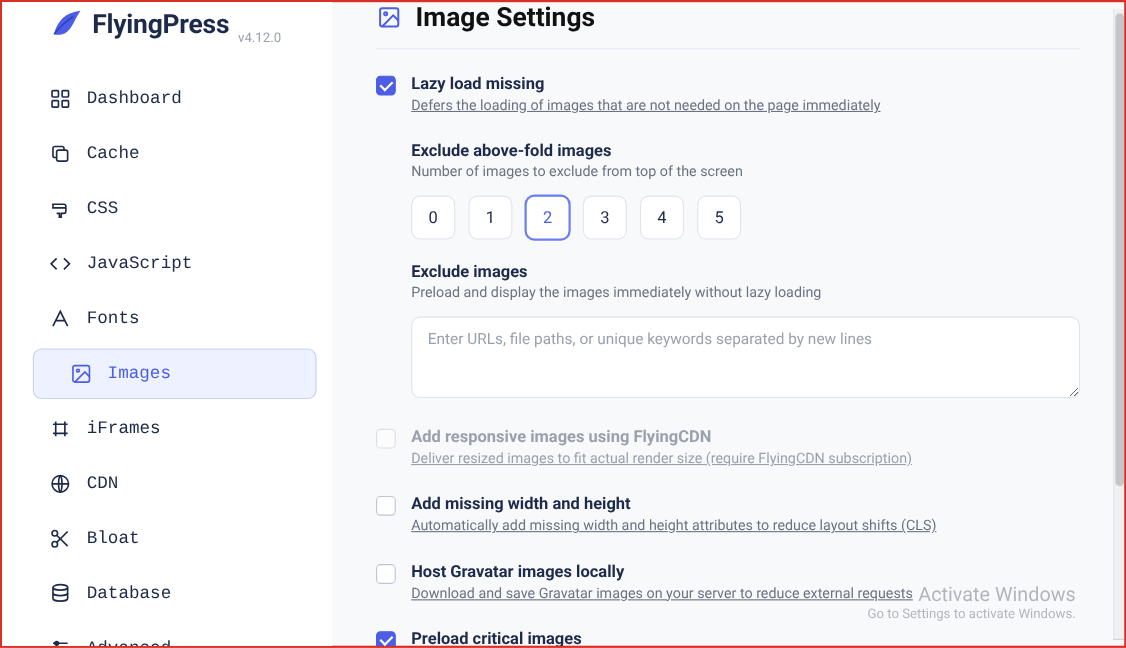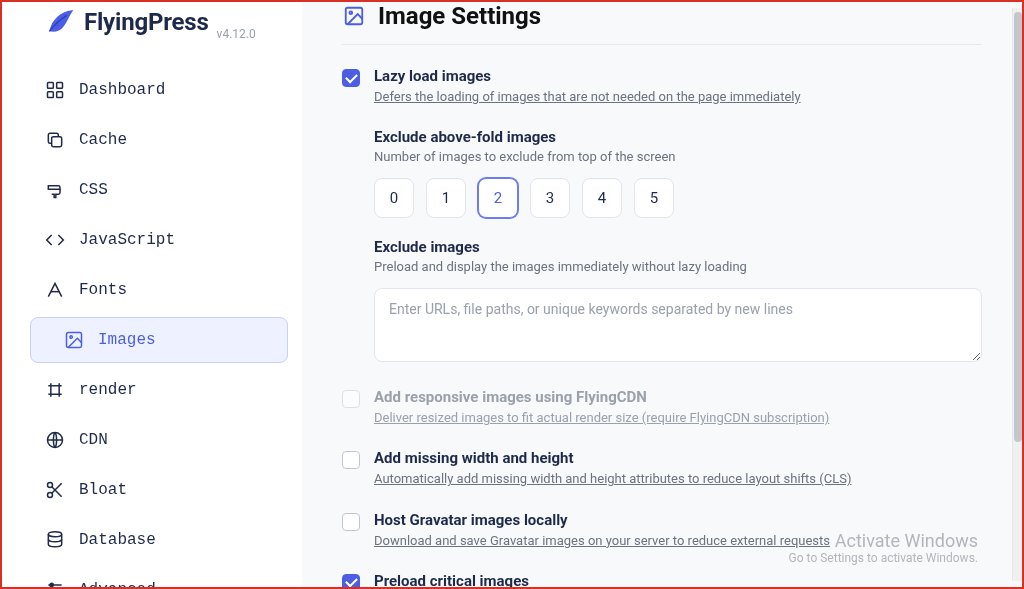--- a/index.html
+++ b/index.html
@@ -285,21 +285,21 @@
             </svg>
           </span>
           <span>Images</span>
         </div>
         <div class="nav-item">
           <span class="nav-icon">
             <svg viewBox="0 0 24 24">
               <path d="M4 7h16M4 17h16M7 4v16M17 4v16"></path>
             </svg>
           </span>
-          <span>render</span>
+          <span>iFrames</span>
         </div>
         <div class="nav-item">
           <span class="nav-icon">
             <svg viewBox="0 0 24 24">
               <circle cx="12" cy="12" r="9"></circle>
               <path d="M3 12h18"></path>
               <path d="M12 3c2.5 3 2.5 15 0 18"></path>
               <path d="M12 3c-2.5 3-2.5 15 0 18"></path>
             </svg>
           </span>
@@ -348,21 +348,21 @@
             <circle cx="8.5" cy="8.5" r="1.5"></circle>
             <path d="M21 15l-5-5L5 21"></path>
           </svg>
       </span>
       <h1 class="page-title">Image Settings</h1>
     </div>
 
     <div class="setting">
       <span class="checkbox checked"></span>
       <div class="setting-body">
-        <div class="setting-title">Lazy load images</div>
+        <div class="setting-title">Lazy load missing</div>
         <div class="setting-desc">Defers the loading of images that are not needed on the page immediately</div>
       </div>
     </div>
 
     <div class="sub-block">
       <div class="sub-title">Exclude above-fold images</div>
       <div class="sub-desc">Number of images to exclude from top of the screen</div>
       <div class="num-grid" id="num-grid">
           <div class="num-btn">0</div>
           <div class="num-btn">1</div>

